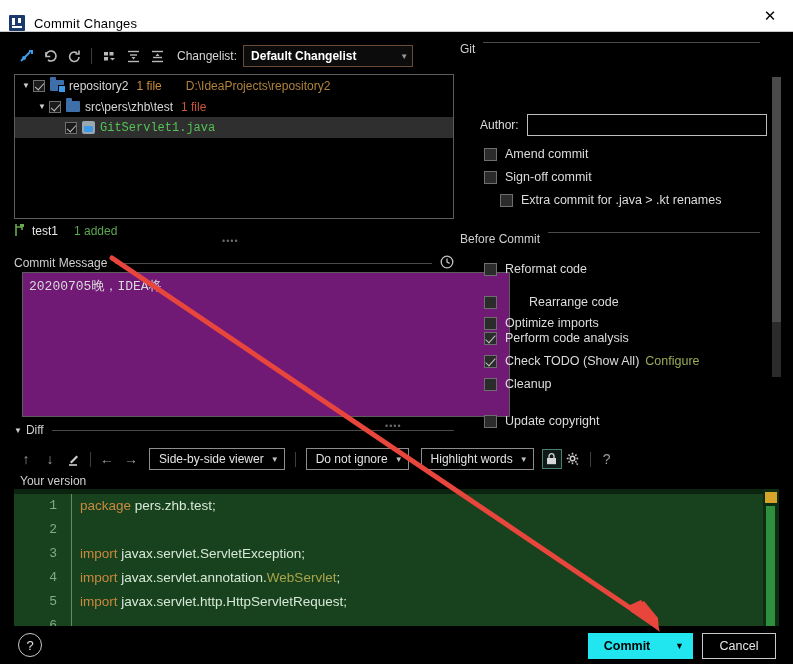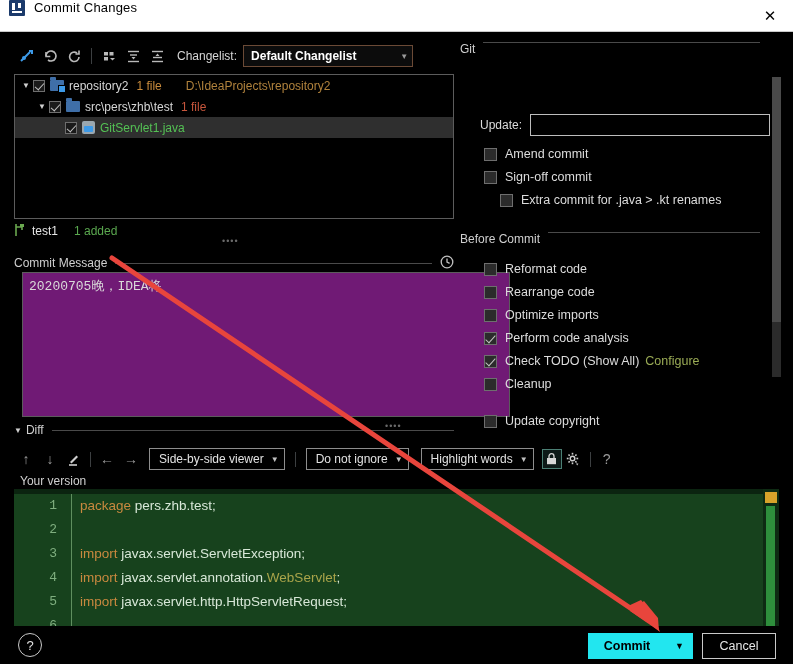--- a/index.html
+++ b/index.html
@@ -11,21 +11,21 @@
     font-size: 12px;
     color: #c8c8c8;
     overflow: hidden;
     position: relative;
   }
 
   
   #titlebar {
     height: 32px; width: 793px;
     background: #ffffff;
-    display: flex; align-items: flex-start;
+    display: flex; align-items: flex-end;
     border-bottom: 1px solid #c9c9c9;
     position: relative;
   }
   #title-icon {
     width: 16px; height: 16px; margin-left: 9px; margin-right: 9px;
     background: #1b3a6b; border-radius: 1px;
     position: relative; flex: 0 0 auto;
   }
   #title-icon::before{
     content:""; position:absolute; left:3px; top:3px; width:3px; height:7px;
@@ -83,21 +83,21 @@
 
   
   #file-tree{
     position:absolute; left:14px; top:42px; width:440px; height:145px;
     border:1px solid #5c5c5c; background:#000; overflow:hidden;
   }
   .tree-row{
     height:21px; display:flex; align-items:center; padding-left:4px;
     white-space:nowrap; font-size:12px;
   }
-  .tree-row.selected{ background:#2f2f2f; }
+  .tree-row.selected{ background:#2f2f2f;font-family:Liberation Mono, monospace; }
   .twisty{ width:14px; text-align:center; color:#cfcfcf; font-size:8px;}
   .cb{
     width:12px;height:12px;border:1px solid #6e6e6e;background:#1a1a1a;
     margin-right:5px; position:relative; flex:0 0 auto;
   }
   .cb.checked::after{
     content:""; position:absolute; left:3px; top:0px; width:4px;height:8px;
     border:solid #c0c0c0; border-width:0 1.6px 1.6px 0; transform:rotate(42deg);
   }
   .folder-ico{
@@ -503,21 +503,21 @@
     </div>
   </div>
 
   <div id="right-col">
     <div class="grp-header" id="git-grp">
       <span class="t">Git</span>
       <span class="l"></span>
     </div>
 
     <div id="author-row">
-      <span id="author-label">Update:</span>
+      <span id="author-label">Author:</span>
       <input id="author-input" value="" placeholder="" style="">
     </div>
 
     <div id="git-options">
         <div class="chk-row" style="top: 112px;">
           <span class="chk"></span>
           <span class="chk-label">Amend commit</span>
         </div>
         <div class="chk-row" style="top: 135px;">
           <span class="chk"></span>
@@ -532,25 +532,25 @@
     <div class="grp-header" id="before-grp">
       <span class="t">Before Commit</span>
       <span class="l"></span>
     </div>
 
     <div id="before-options">
         <div class="chk-row" style="top: 227px;">
           <span class="chk"></span>
           <span class="chk-label">Reformat code</span>
         </div>
-        <div class="chk-row" style="top: 250px;">
+        <div class="chk-row" style="top: 260px; gap: 24px;">
           <span class="chk"></span>
           <span class="chk-label">Rearrange code</span>
         </div>
-        <div class="chk-row" style="top: 273px;">
+        <div class="chk-row" style="top: 281px;">
           <span class="chk"></span>
           <span class="chk-label">Optimize imports</span>
         </div>
         <div class="chk-row" style="top: 296px;">
           <span class="chk checked"></span>
           <span class="chk-label">Perform code analysis</span>
         </div>
         <div class="chk-row" style="top: 319px;">
           <span class="chk checked"></span>
           <span class="chk-label">Check TODO (Show All)</span>

